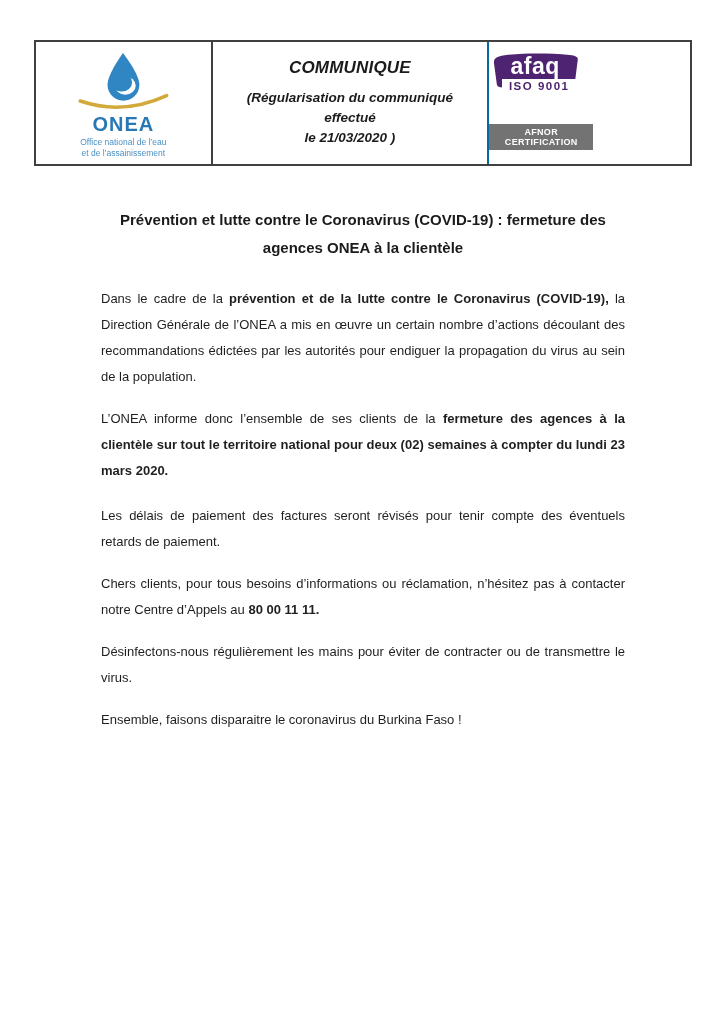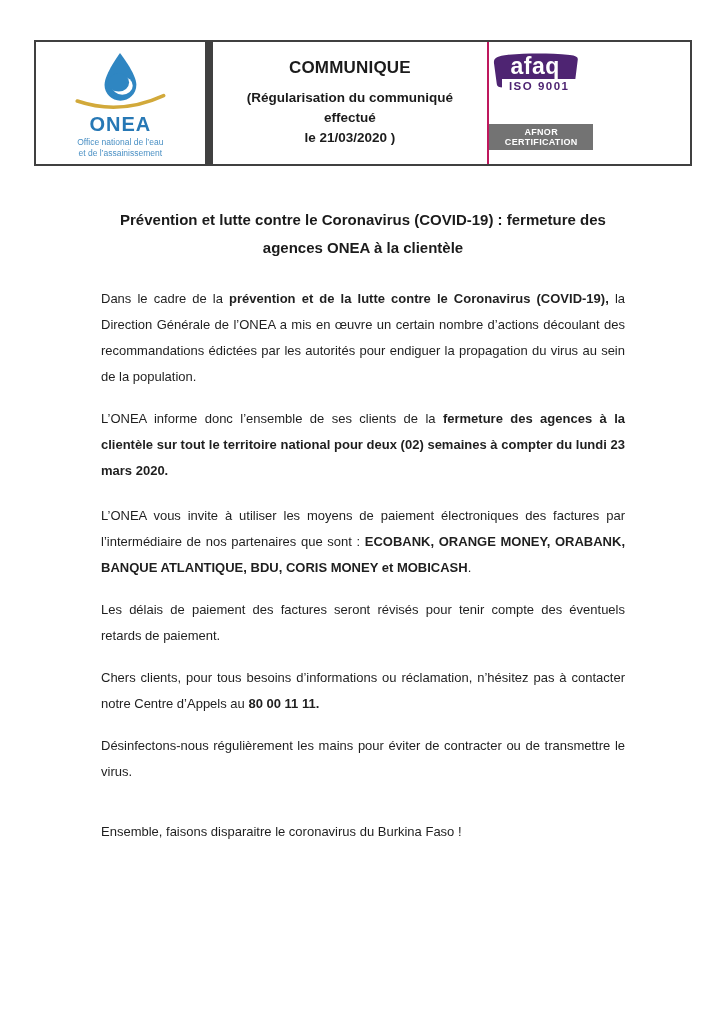--- a/index.html
+++ b/index.html
@@ -19,32 +19,33 @@
     left: 34px; top: 40px;
     width: 658px; height: 126px;
     border: 2px solid #404040;
     box-sizing: border-box;
     display: flex;
     background: #ffffff;
   }
   .cell { box-sizing: border-box; height: 100%; }
   .cell-logo {
     width: 27%;
-    border-right: 8px solid #404040;
+    border-right: 2px solid #404040;
     display: flex; flex-direction: column;
     align-items: center; justify-content: center;
     padding-top: 2px;
   }
   .cell-mid {
     width: 42.3%;
-    border-right: 2px solid #be185d;
+    border-right: 2px solid #0369a1;
     display: flex; flex-direction: column;
     align-items: center; justify-content: center;
     text-align: center;
     padding: 0 10px;
+    font-style: italic;
   }
   .cell-cert {
     flex: 1;
     display: flex; flex-direction: column;
     align-items: flex-start; justify-content: center;
     padding-bottom: 14px;
     gap: 32px;
   }
 
   
@@ -199,21 +200,20 @@
       <div class="afnor-bar">AFNOR CERTIFICATION</div>
     </div>
 
   </div>
 
   <div class="content">
     <h1 class="doc-title">Prévention et lutte contre le Coronavirus (COVID-19) : fermeture des agences ONEA à la clientèle</h1>
     <div class="paragraphs">
         <p><span>Dans le cadre de la </span><b>prévention et de la lutte contre le Coronavirus (COVID-19),</b><span> la Direction Générale de l’ONEA a mis en œuvre un certain nombre d’actions découlant des recommandations édictées par les autorités pour endiguer la propagation du virus au sein de la population.</span></p>
         <p><span>L’ONEA informe donc l’ensemble de ses clients de la </span><b>fermeture des agences à la clientèle sur tout le territoire national pour deux (02) semaines à compter du lundi 23 mars 2020.</b></p>
-        <p><span>L’ONEA vous invite à utiliser les moyens de paiement électroniques des factures par l’intermédiaire de nos partenaires que sont : </span><b>ECOBANK, ORANGE MONEY, ORABANK, BANQUE ATLANTIQUE, BDU, CORIS MONEY et MOBICASH</b><span>.</span></p>
         <p><span>Les délais de paiement des factures seront révisés pour tenir compte des éventuels retards de paiement.</span></p>
         <p><span>Chers clients, pour tous besoins d’informations ou réclamation, n’hésitez pas à contacter notre Centre d’Appels au </span><b>80 00 11 11.</b></p>
         <p><span>Désinfectons-nous régulièrement les mains pour éviter de contracter ou de transmettre le virus.</span></p>
         <p><span>Ensemble, faisons disparaitre le coronavirus du Burkina Faso !</span></p>
       </div>
   </div>
 
 </div>
 
 </body></html>

